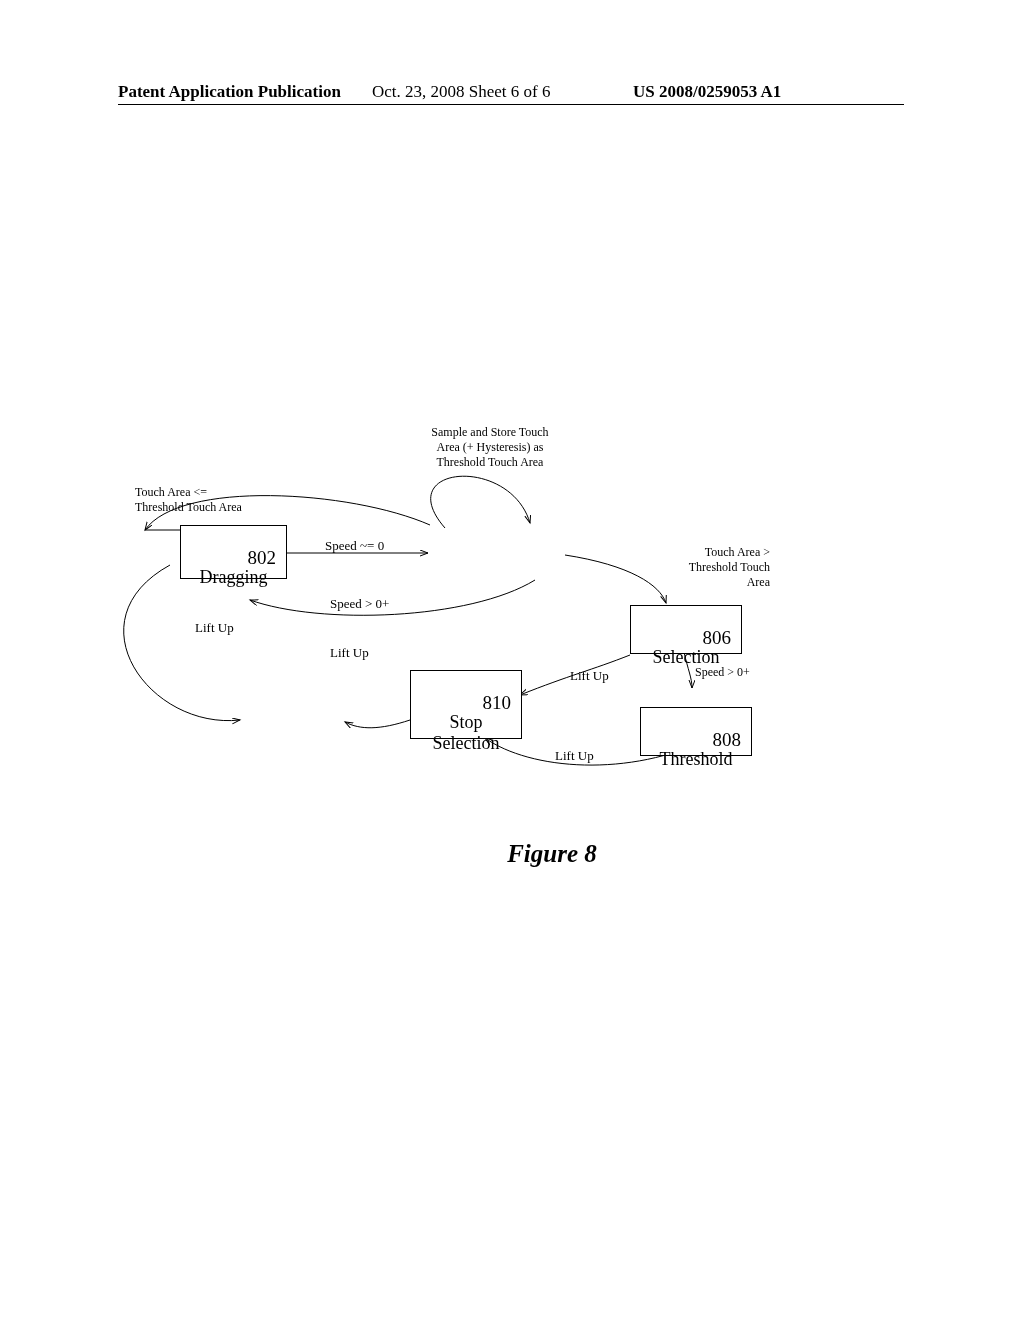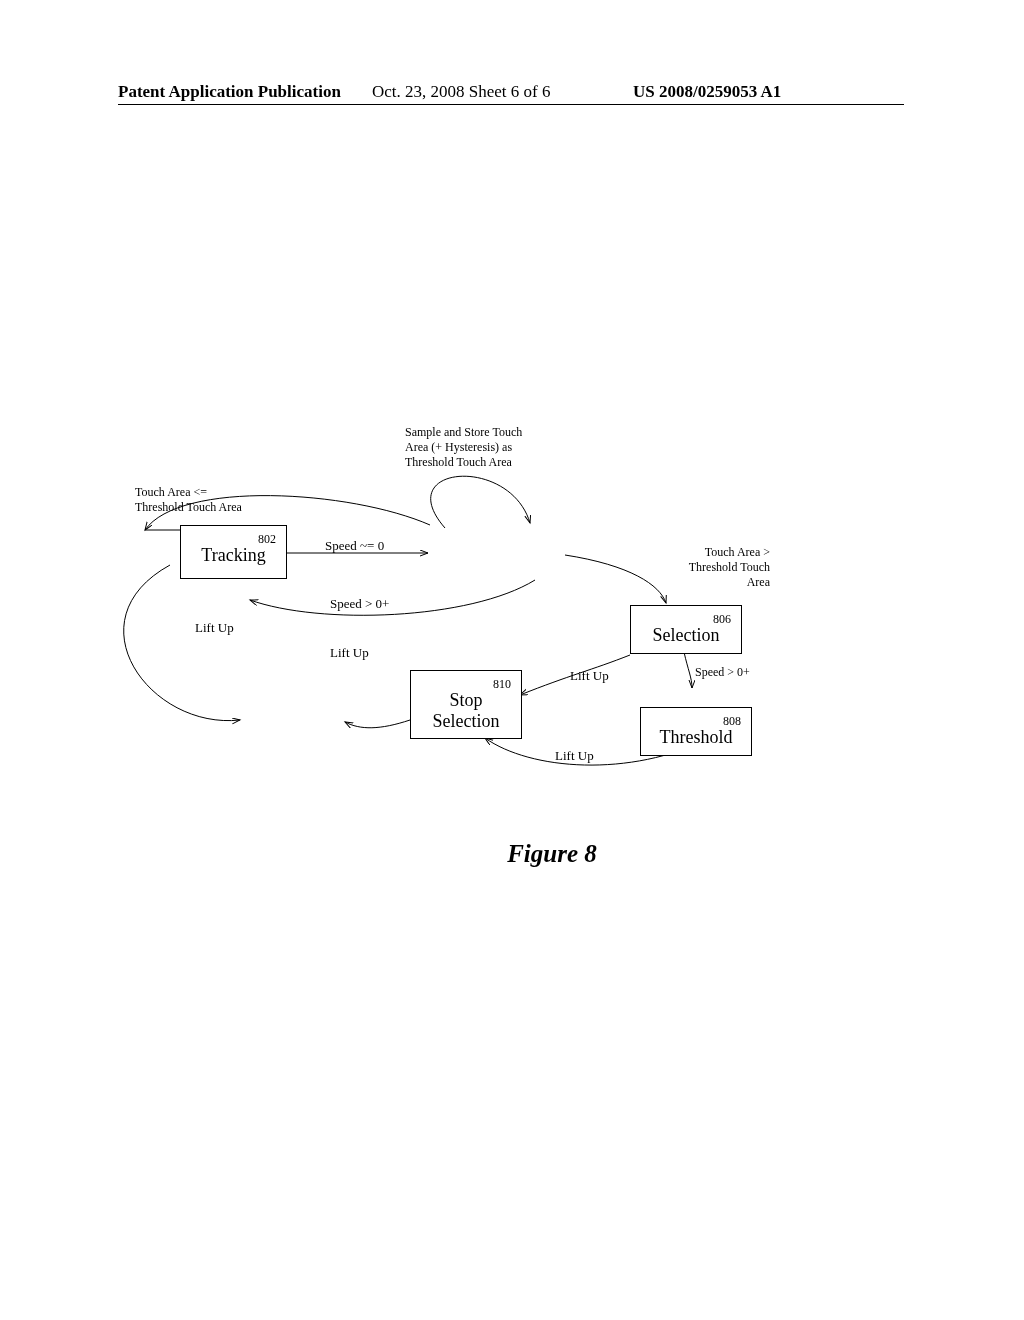--- a/index.html
+++ b/index.html
@@ -51,38 +51,38 @@
   .state {
     position: absolute;
     border: 1.2px solid #000;
     background: #fff;
     text-align: center;
     font-size: 16px;
     padding-top: 2px;
   }
   .state .num {
     display: block;
-    font-size: 12px;
+    font-size: 19px;
     text-align: right;
     padding-right: 10px;
-    margin-top: 4px;
+    margin-top: 19px;
   }
   .state .name {
     display: block;
     font-size: 18px;
     margin-top: -2px;
   }
   .label {
     position: absolute;
     font-size: 13px;
     font-family: "Times New Roman", serif;
   }
   .small-label {
     font-size: 12px;
-    text-align: left;
+    text-align: center;
   }
   .figure-caption {
     position: absolute;
     top: 840px;
     left: 0;
     width: 1024px;
     text-align: center;
     font-style: italic;
     font-weight: bold;
     font-size: 25px;
@@ -134,21 +134,21 @@
     <path d="M 80 145 C -20 200, 60 310, 150 300" fill="none" stroke="#000" stroke-width="1" marker-end="url(#ah)"></path>
 
     <path d="M 320 300 C 290 310, 270 310, 255 302" fill="none" stroke="#000" stroke-width="1" marker-end="url(#ah)"></path>
 
     <path d="M 620 318 C 540 358, 440 350, 395 318" fill="none" stroke="#000" stroke-width="1" marker-end="url(#ah)"></path>
 
   </svg>
 
   <div class="state" style="left:90px; top:105px; width:105px; height:50px">
     <span class="num">802</span>
-    <span class="name">Tracking</span>
+    <span class="name">Dragging</span>
   </div>
 
 
   <div class="state" style="left:540px; top:185px; width:110px; height:45px">
     <span class="num">806</span>
     <span class="name">Selection</span>
   </div>
 
   <div class="state" style="left:550px; top:287px; width:110px; height:45px">
     <span class="num">808</span>

